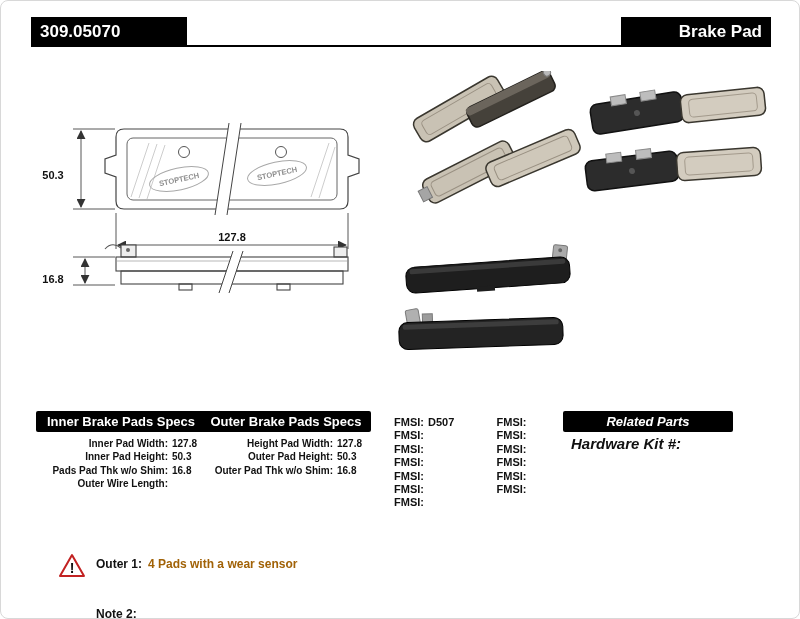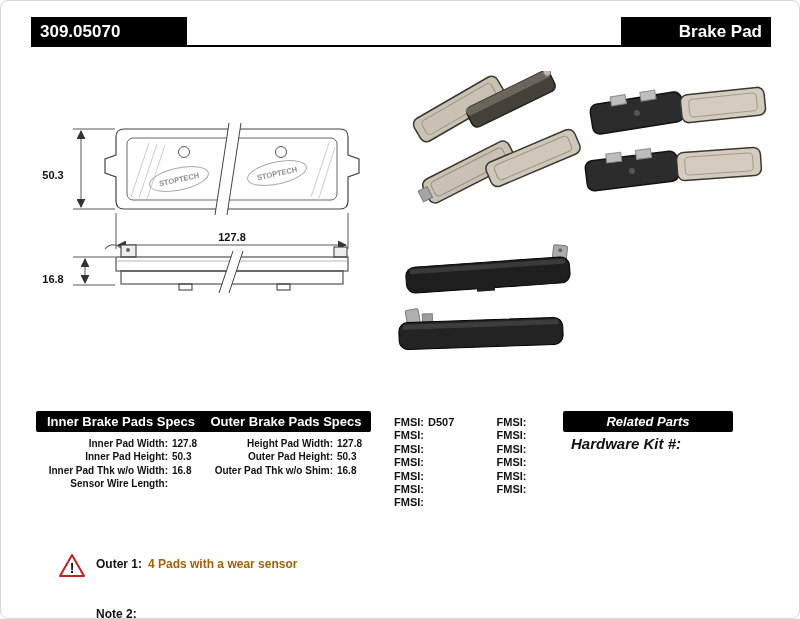--- a/index.html
+++ b/index.html
@@ -197,25 +197,25 @@
     <div class="rows">
       <div class="spec-row">
         <span class="lbl">Inner Pad Width:</span>
         <span class="val">127.8</span>
       </div>
       <div class="spec-row">
         <span class="lbl">Inner Pad Height:</span>
         <span class="val">50.3</span>
       </div>
       <div class="spec-row">
-        <span class="lbl">Inner Pad Thk w/o Width:</span>
+        <span class="lbl">Pads Pad Thk w/o Shim:</span>
         <span class="val">16.8</span>
       </div>
       <div class="spec-row">
-        <span class="lbl">Sensor Wire Length:</span>
+        <span class="lbl">Outer Wire Length:</span>
         <span class="val"></span>
       </div>
     </div>
   </div>
 
   <div class="spec-col col-outer">
     <div class="col-header">Outer Brake Pads Specs</div>
     <div class="rows">
       <div class="spec-row">
         <span class="lbl">Height Pad Width:</span>

